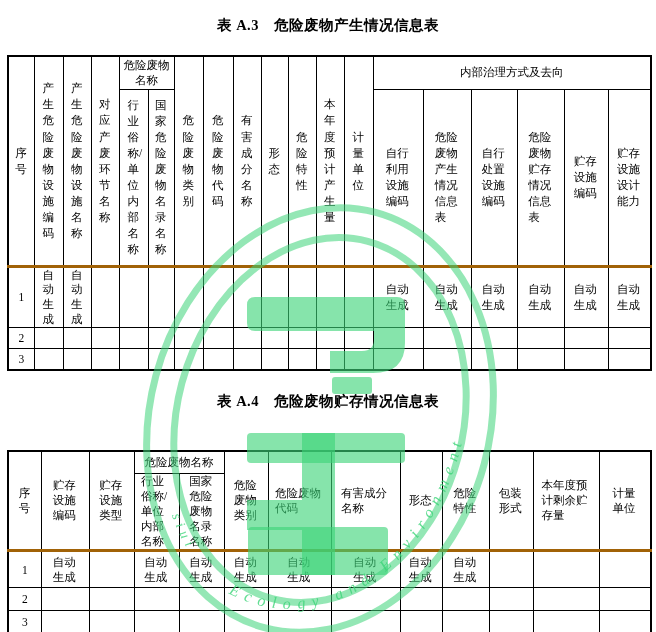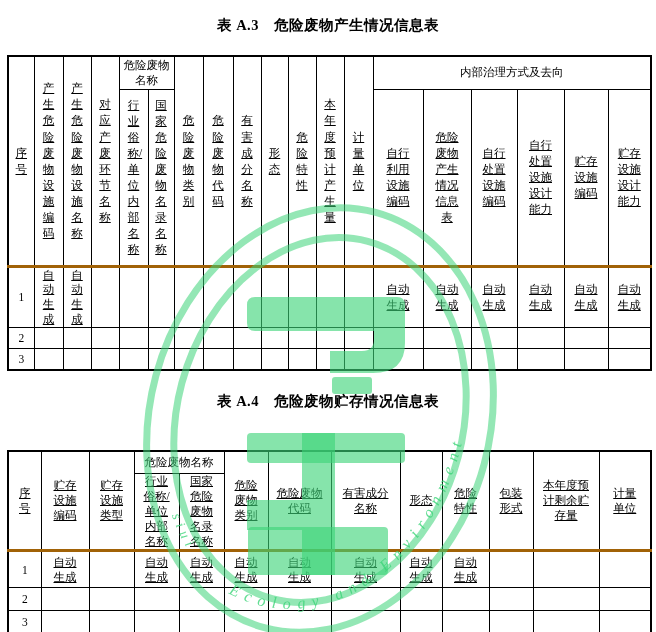--- a/index.html
+++ b/index.html
@@ -6,21 +6,21 @@
   .page{position:relative;width:656px;height:632px;background:#fff;overflow:hidden;
         font-family:"Liberation Serif","DejaVu Serif",serif;color:#000;}
   .doc-title{position:absolute;left:0;width:100%;text-align:center;
              font-weight:bold;font-size:14.5px;letter-spacing:.5px;}
   .doc-sub{position:absolute;left:0;width:100%;text-align:center;
            font-weight:bold;font-size:14px;letter-spacing:0;}
   table.t{position:absolute;border-collapse:collapse;table-layout:fixed;
           font-size:11.5px;text-align:center;border:2px solid #000;}
   table.t td{border:1px solid #000;padding:0;vertical-align:middle;overflow:hidden;}
   table.t tr.dfirst td{border-top:3px solid #a16207;}
-  .v{display:inline-block;word-break:break-all;line-height:1.4;text-align:center;vertical-align:middle;text-decoration:underline;}
+  .v{display:inline-block;word-break:break-all;line-height:1.4;text-align:left;vertical-align:middle;}
   .v1{width:1.06em;}
   .v2{width:2.12em;}
   .v25{width:2.7em;}
   .v4{width:4.25em;}
   .t3{left:7px;top:55px;width:643px;}
   .t3 tr.h1{height:33px;} .t3 tr.h2{height:177px;}
   .t3 tr.d1{height:60px;} .t3 tr.d2{height:21px;} .t3 tr.d3{height:21px;}
   .t3 .d1 .v1{line-height:1.3;}
   .t4{left:7px;top:450px;width:643px;}
   .t4 tr.h1{height:22px;} .t4 tr.h2{height:76px;}
@@ -78,21 +78,21 @@
       <td rowspan="2"><span class="v v1">本年度预计产生量</span></td>
       <td rowspan="2"><span class="v v1">计量单位</span></td>
       <td colspan="6" class="gh">内部治理方式及去向</td>
     </tr>
     <tr class="h2">
       <td><span class="v v1">行业俗称/单位内部名称</span></td>
       <td><span class="v v1">国家危险废物名录名称</span></td>
       <td><span class="v v2">自行利用设施编码</span></td>
       <td><span class="v v2">危险废物产生情况信息表</span></td>
       <td><span class="v v2">自行处置设施编码</span></td>
-      <td><span class="v v2">自行处置设施设计能力</span></td>
+      <td><span class="v v2">危险废物贮存情况信息表</span></td>
       <td><span class="v v2">贮存设施编码</span></td>
       <td><span class="v v2">贮存设施设计能力</span></td>
     </tr>
     <tr class="d1 dfirst">
       <td>1</td>
       <td><span class="v v1">自动生成</span></td>
       <td><span class="v v1">自动生成</span></td>
       <td></td>
       <td></td>
       <td></td>

